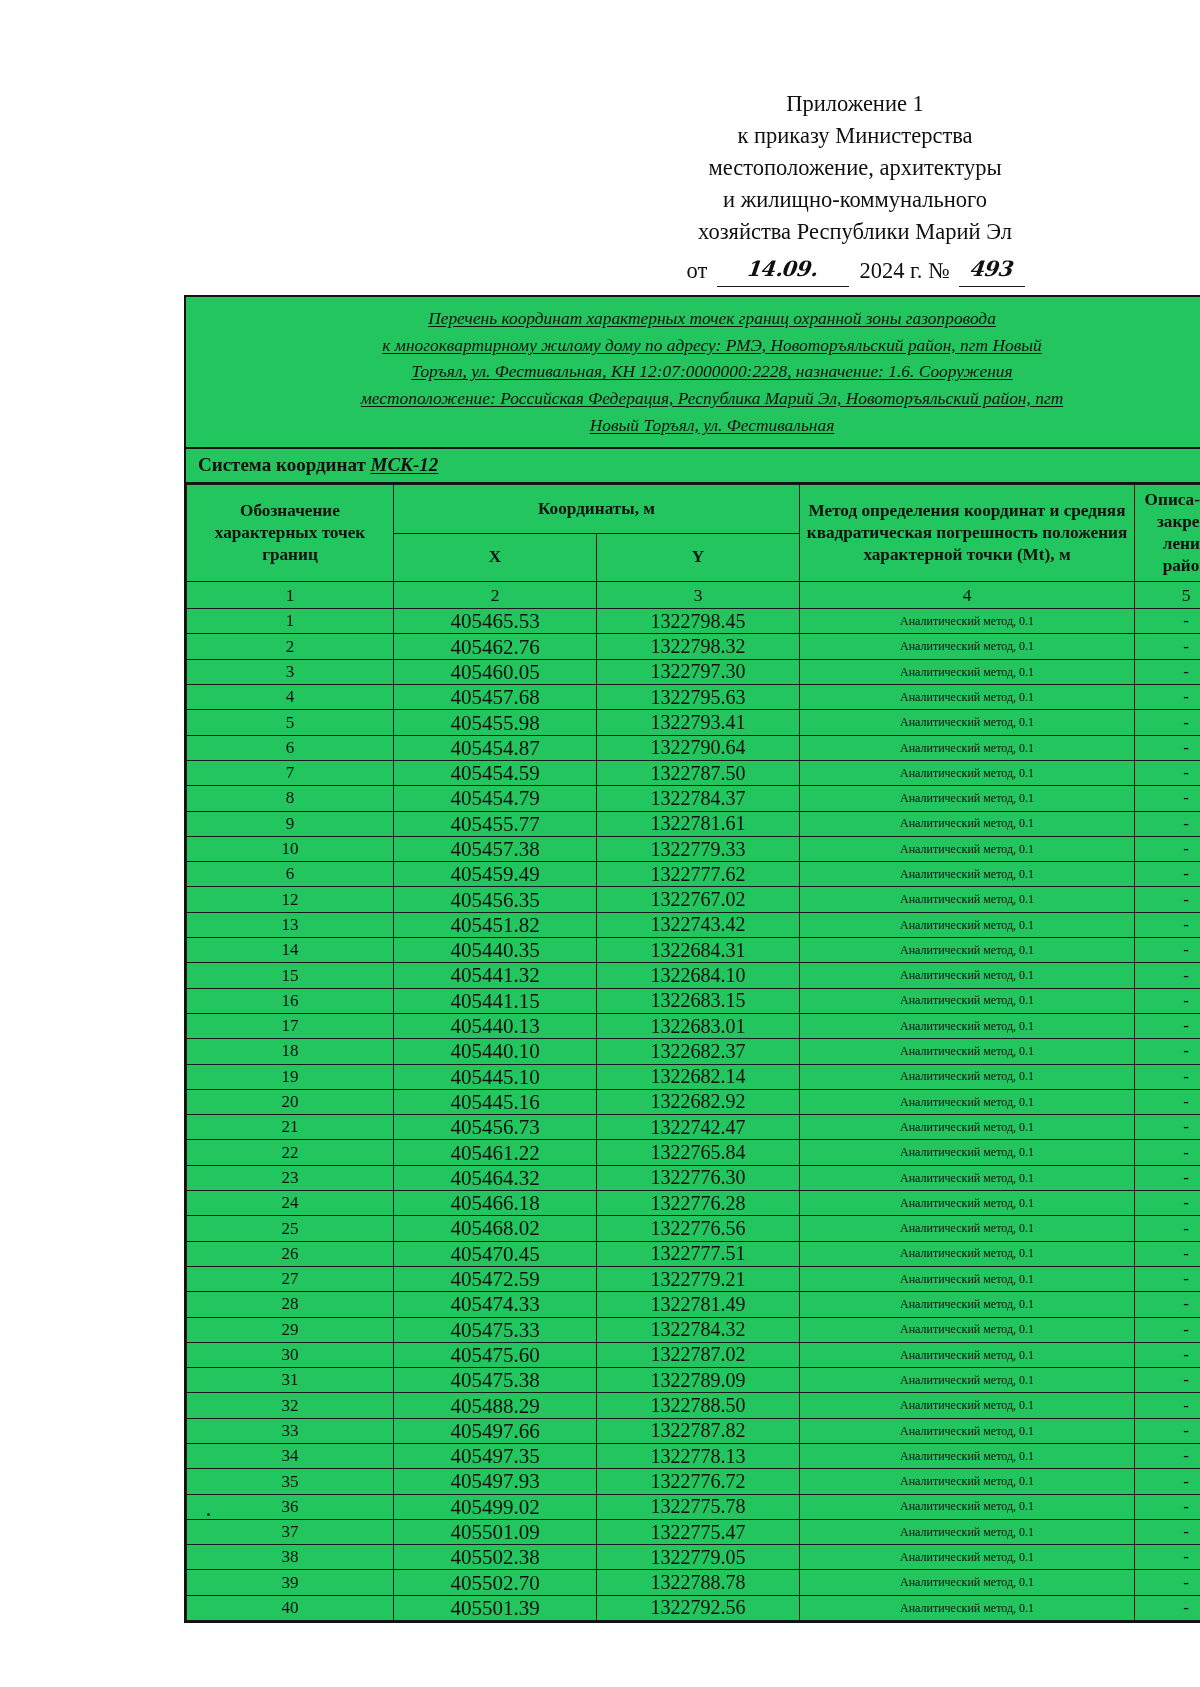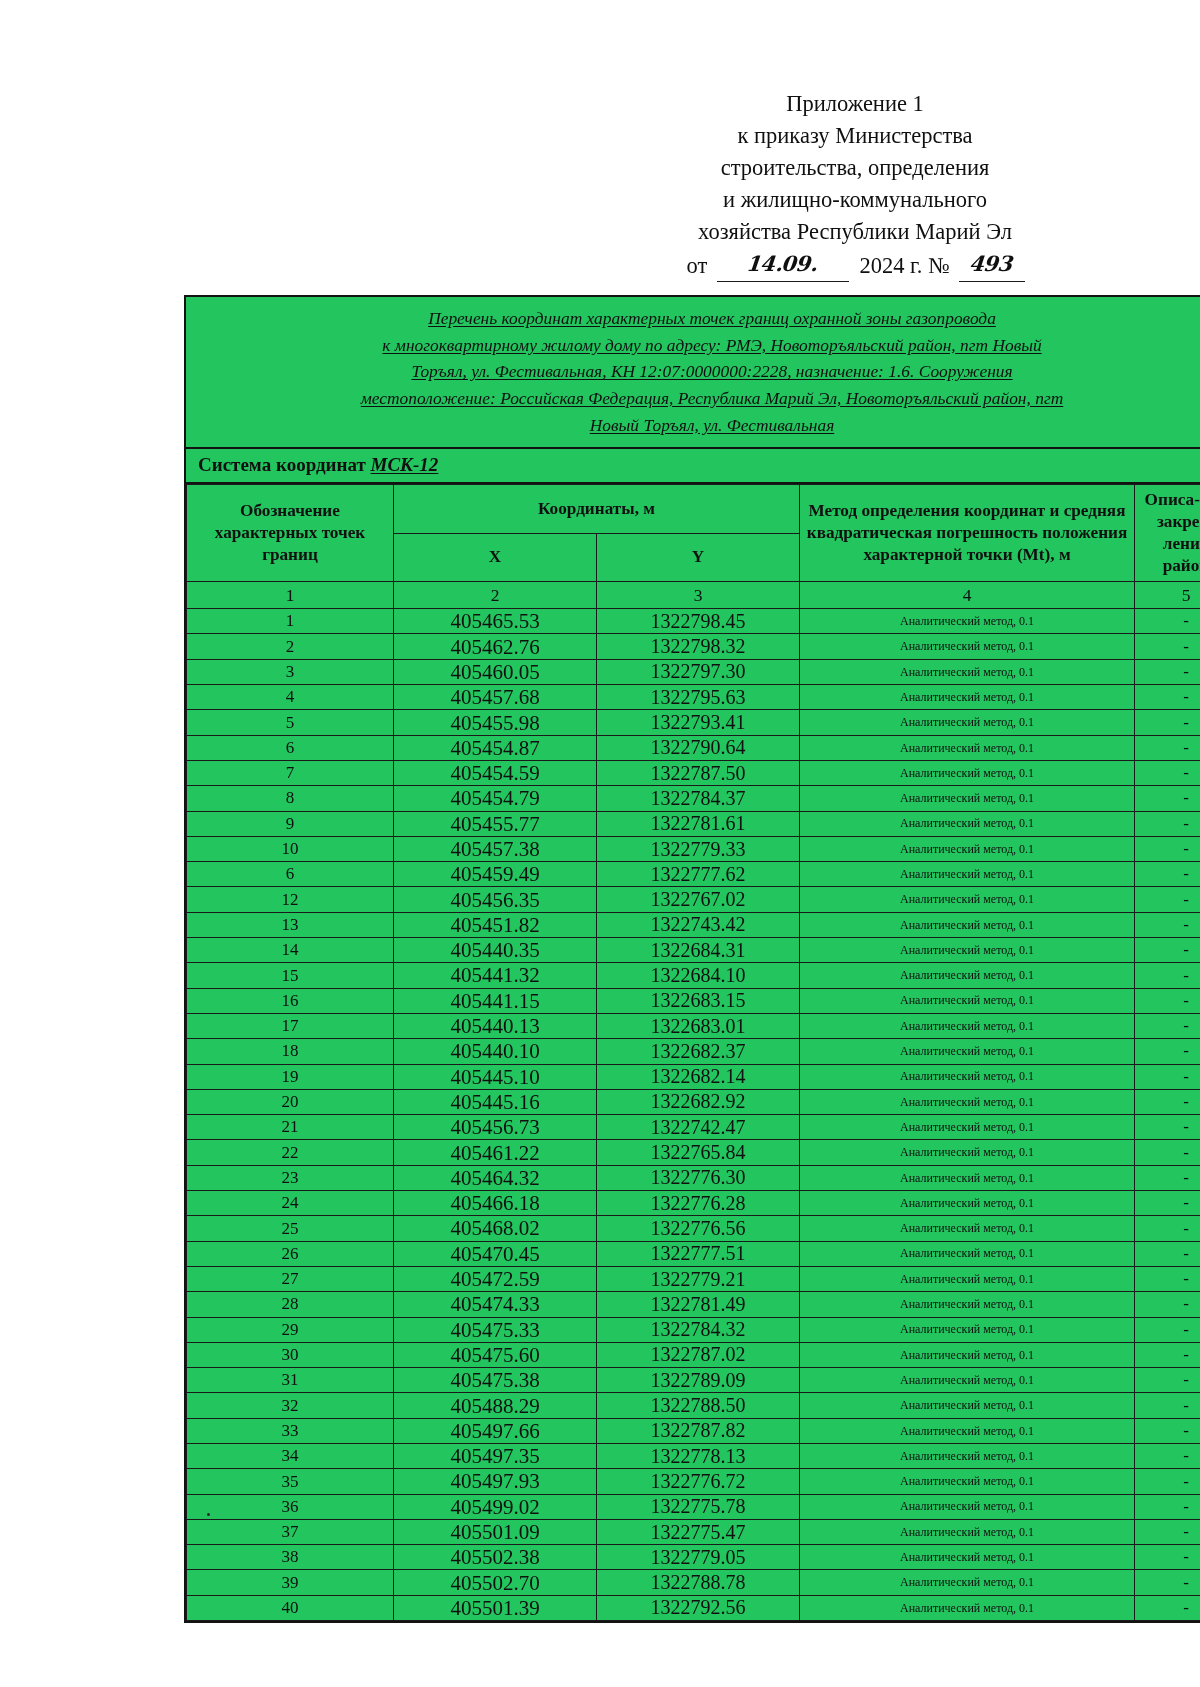--- a/index.html
+++ b/index.html
@@ -33,20 +33,21 @@
     width: 430px;
     text-align: center;
     font-size: 22.5px;
     line-height: 1.42;
   }
   .doc-header .hline {
     white-space: nowrap;
   }
 
   .order-line {
+    margin-top: 5px;
     display: flex;
     align-items: flex-end;
     justify-content: center;
     gap: 8px;
     font-size: 22.5px;
     white-space: nowrap;
   }
   .order-line .lbl { padding: 0 2px; }
   .date-slot {
     display: inline-block;
@@ -163,21 +164,21 @@
   }
 </style>
 </head>
 <body>
 
 <div class="page">
 
   <div class="doc-header">
     <div class="hline">Приложение 1</div>
     <div class="hline">к приказу Министерства</div>
-    <div class="hline">строительства, определения</div>
+    <div class="hline">местоположение, архитектуры</div>
     <div class="hline">и жилищно-коммунального</div>
     <div class="hline">хозяйства Республики Марий Эл</div>
 
     <div class="order-line">
       <span class="lbl">от</span>
       <span class="date-slot">
         <span class="handwriting">14.09.</span>
       </span>
       <span class="lbl">2024 г. №</span>
       <span class="num-slot">

